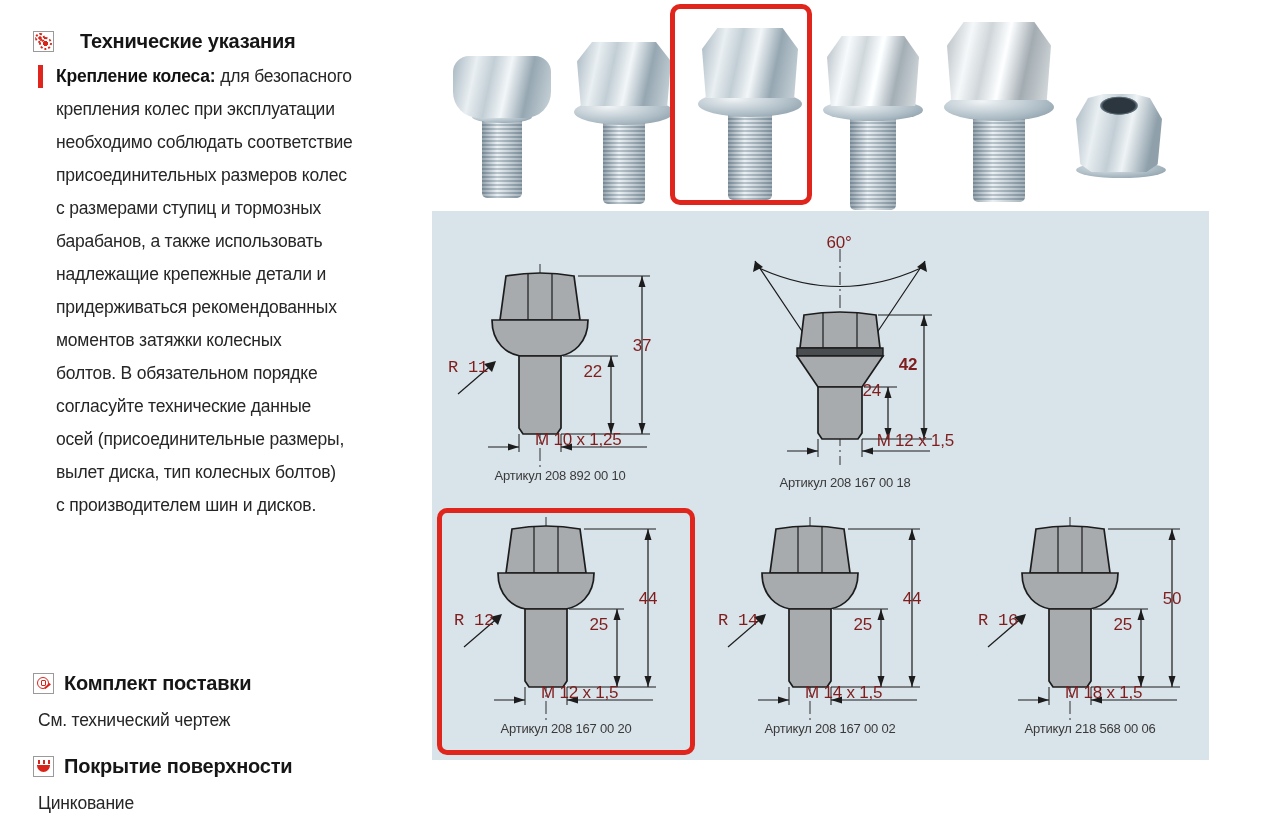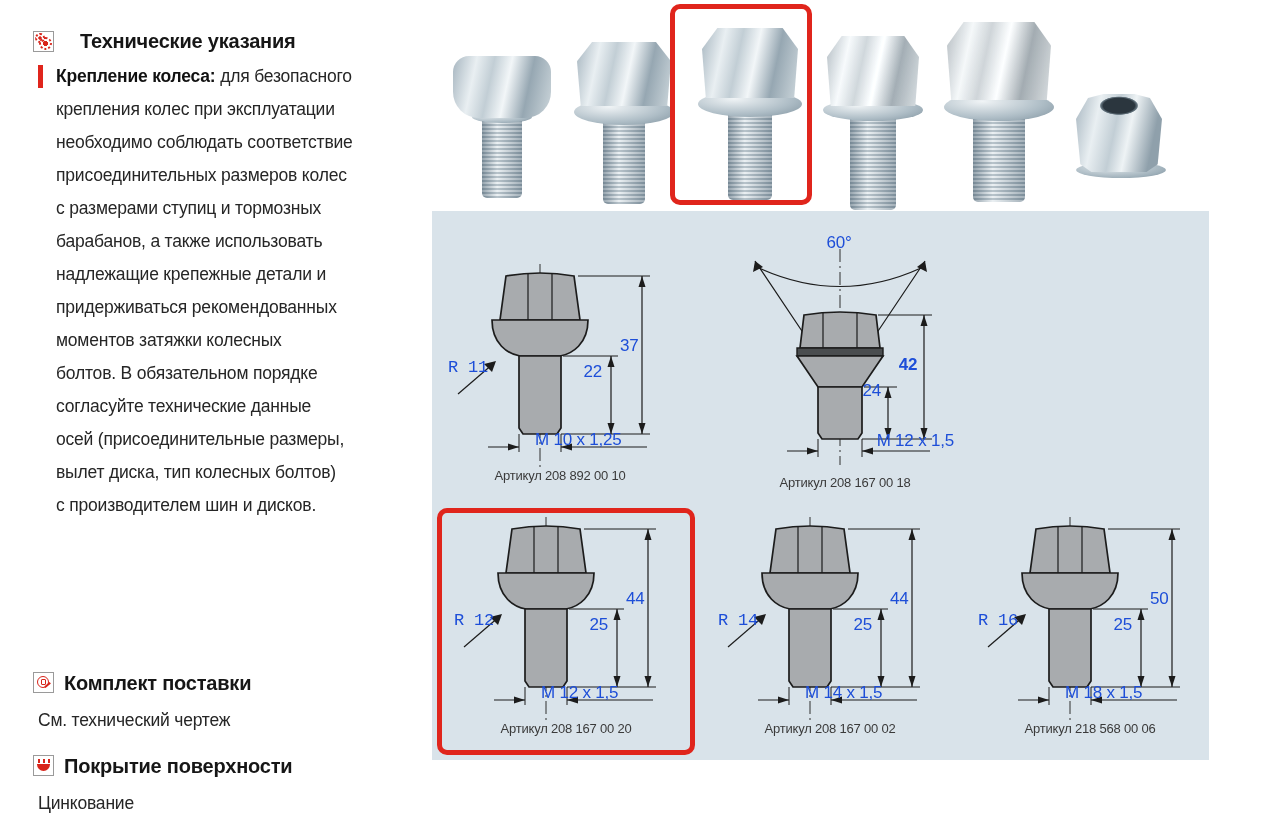--- a/index.html
+++ b/index.html
@@ -18,21 +18,21 @@
   .circ:before{content:"";position:absolute;left:3px;top:2px;width:3px;height:4px;border:1px solid #d8251b;border-radius:1px;}
   .bowl{position:absolute;left:3px;top:8px;width:13px;height:7px;background:#d8251b;border-radius:0 0 8px 8px;}
   .dash3{position:absolute;top:3px;left:4px;width:12px;height:4px;
          background:linear-gradient(90deg,#d8251b 0 2px,transparent 2px 5px,#d8251b 5px 7px,transparent 7px 10px,#d8251b 10px 12px);}
 
   .para{position:absolute;left:56px;width:400px;font-size:17.5px;line-height:33px;}
   .para .bar{position:absolute;left:-18px;top:5px;width:4.5px;height:23px;background:#e0251c;}
   .para p{margin:0;}
   .para b{color:#111;}
   .pre{white-space:pre-line;}
-  .sec-head{position:absolute;left:33px;display:flex;gap:10px;font-size:20px;font-weight:bold;color:#161616;}
+  .sec-head{position:absolute;left:33px;display:flex;align-items:center;gap:10px;font-size:20px;font-weight:bold;color:#161616;}
   .sec-body{position:absolute;left:38px;font-size:17.5px;line-height:30px;}
 
   
   .photo{position:absolute;}
   .ph-head{margin:0 auto;position:relative;z-index:3;
      background:linear-gradient(102deg,#a7b6c0 0%,#e9eff2 22%,#c2ced5 38%,#f2f6f8 54%,#96a7b2 74%,#ccd6db 100%);
      clip-path:polygon(16% 0,84% 0,100% 30%,96% 100%,4% 100%,0 30%);}
   .ph-head.round{clip-path:none;border-radius:16px 16px 26px 26px;}
   .ph-collar{margin:-7px auto 0;position:relative;z-index:2;border-radius:50%;
      background:radial-gradient(ellipse at 35% 30%,#f0f4f6,#aebdc6 60%,#7e919d 100%);}
@@ -49,24 +49,24 @@
   .nut-flange{margin:-10px auto 0;border-radius:50%;
      background:radial-gradient(ellipse at 40% 30%,#e8eef1,#9fb0ba 70%,#78SB 0);}
   .nut-flange{background:radial-gradient(ellipse at 40% 30%,#e8eef1,#9fb0ba 70%,#788b97);}
 
   .hl-box{position:absolute;border:5px solid #e0251c;border-radius:10px;box-sizing:border-box;z-index:6;}
 
   
   .panel{position:absolute;left:432px;top:211px;width:777px;height:549px;background:#d9e3ea;}
   .dcell{position:absolute;width:240px;}
   .bolt-svg svg{display:block;}
-  .lbl{position:absolute;font-size:17px;color:#1d4ed8;}
+  .lbl{position:absolute;font-size:17px;color:#7f1d1d;}
   .lbl.r{left:2px;top:96px;width:52px;text-align:center;font-family:Liberation Mono, monospace;}
   .lbl.t{left:116px;top:100px;width:46px;text-align:right;}
-  .lbl.o{left:180px;top:74px;width:44px;}
+  .lbl.o{left:180px;top:74px;width:44px;text-align:center;}
   .lbl.s{left:95px;top:168px;width:134px;text-align:left;}
   .cone .lbl.angle{left:72px;top:-2px;width:84px;text-align:center;}
   .cone .lbl.t{left:110px;top:146px;width:46px;text-align:right;}
   .cone .lbl.o{left:160px;top:120px;width:46px;text-align:center;font-weight:bold;}
   .cone .lbl.s{left:95px;top:196px;width:134px;text-align:right;}
   .caption{position:absolute;left:-12px;top:206px;width:264px;text-align:center;font-size:13px;color:#3a3a3a;}
   .cone .caption{top:240px;}
 </style>
 </head>
 <body>

